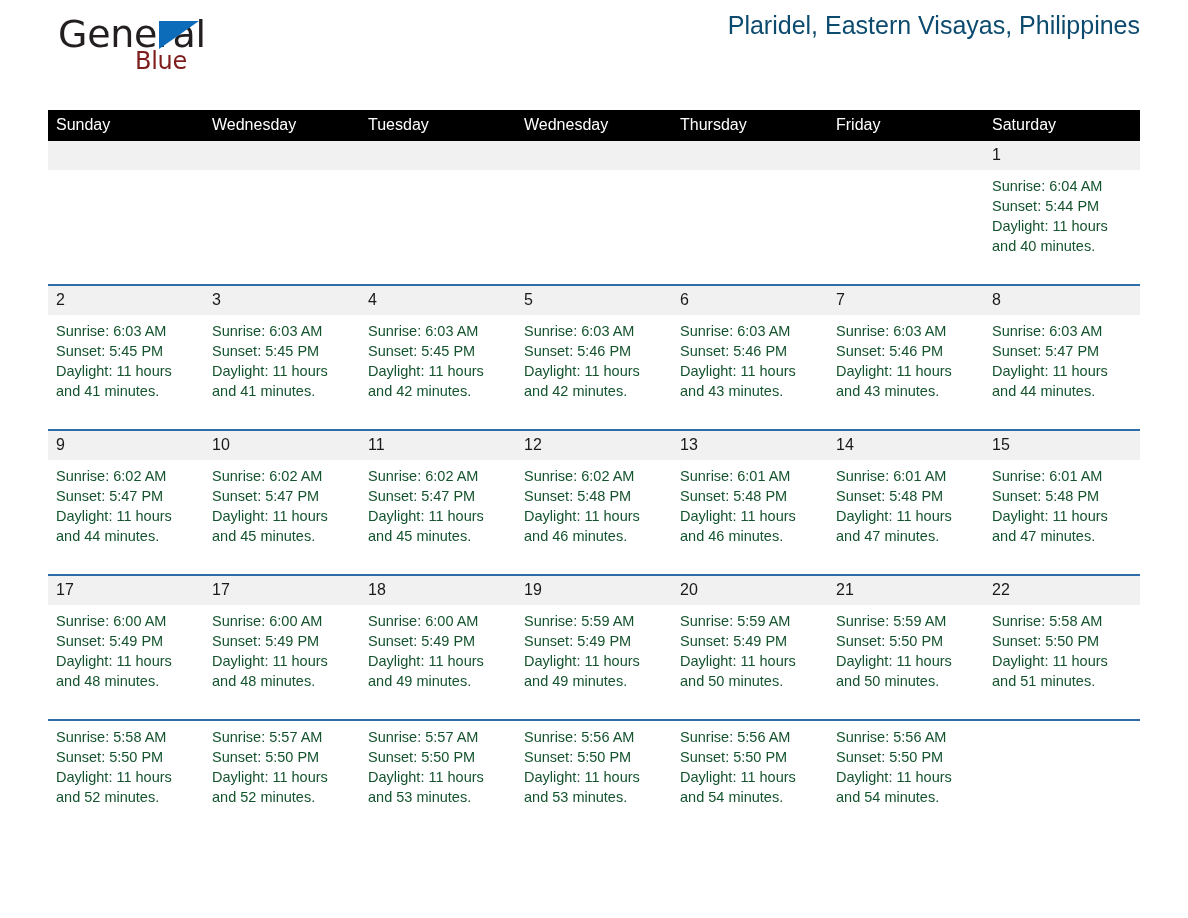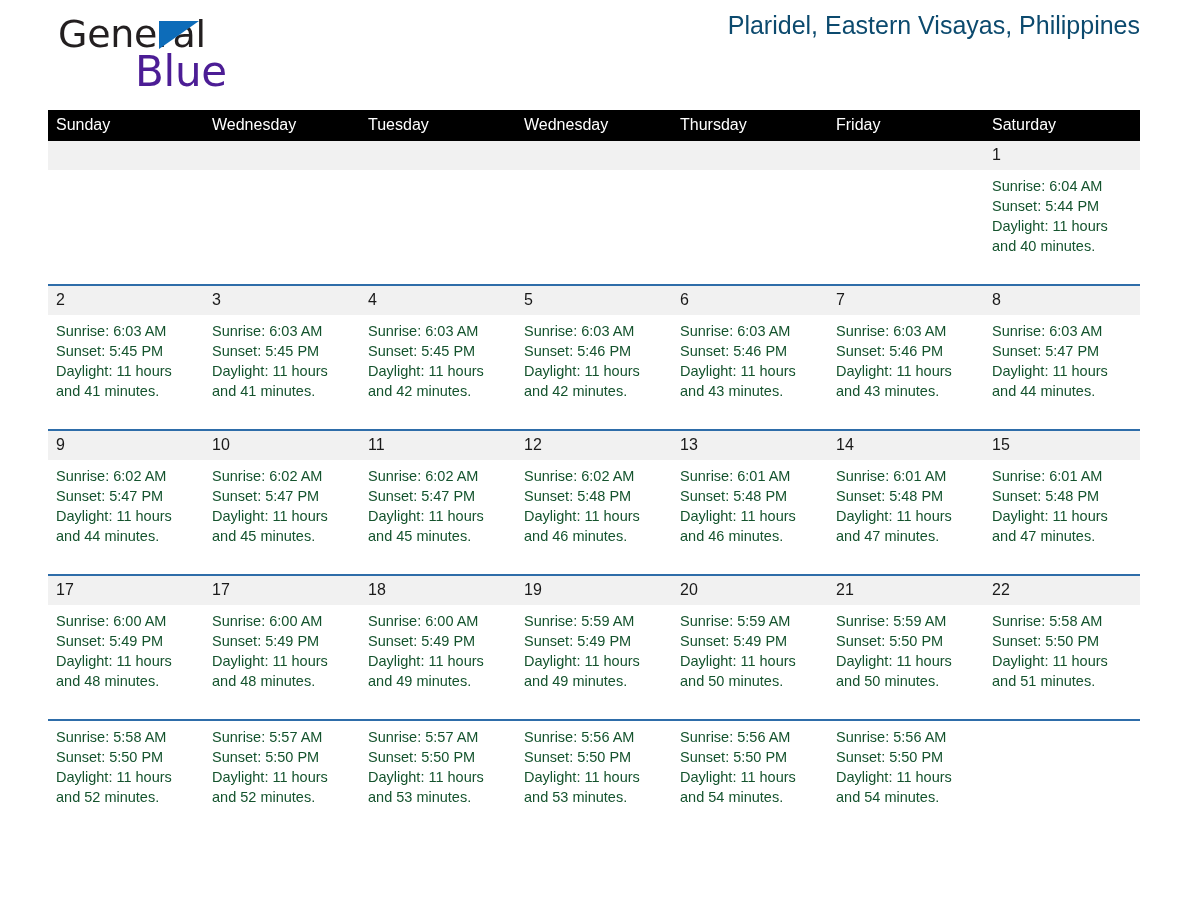--- a/index.html
+++ b/index.html
@@ -52,23 +52,23 @@
     top: 9px;
     width: 0;
     height: 0;
     border-left: 40px solid #0d6cb9;
     border-bottom: 28px solid transparent;
   }
   .logo-blue {
     position: absolute;
     left: 77px;
     top: 35px;
-    font-size: 42px;
+    font-size: 24px;
     letter-spacing: -0.3px;
-    color: #4c1d95;
+    color: #7f1d1d;
     font-family: "DejaVu Sans", sans-serif;
     font-weight: 400;
   }
   .title-block {
     position: absolute;
     right: 0;
     top: 0;
     text-align: right;
   }
   .month-title {

